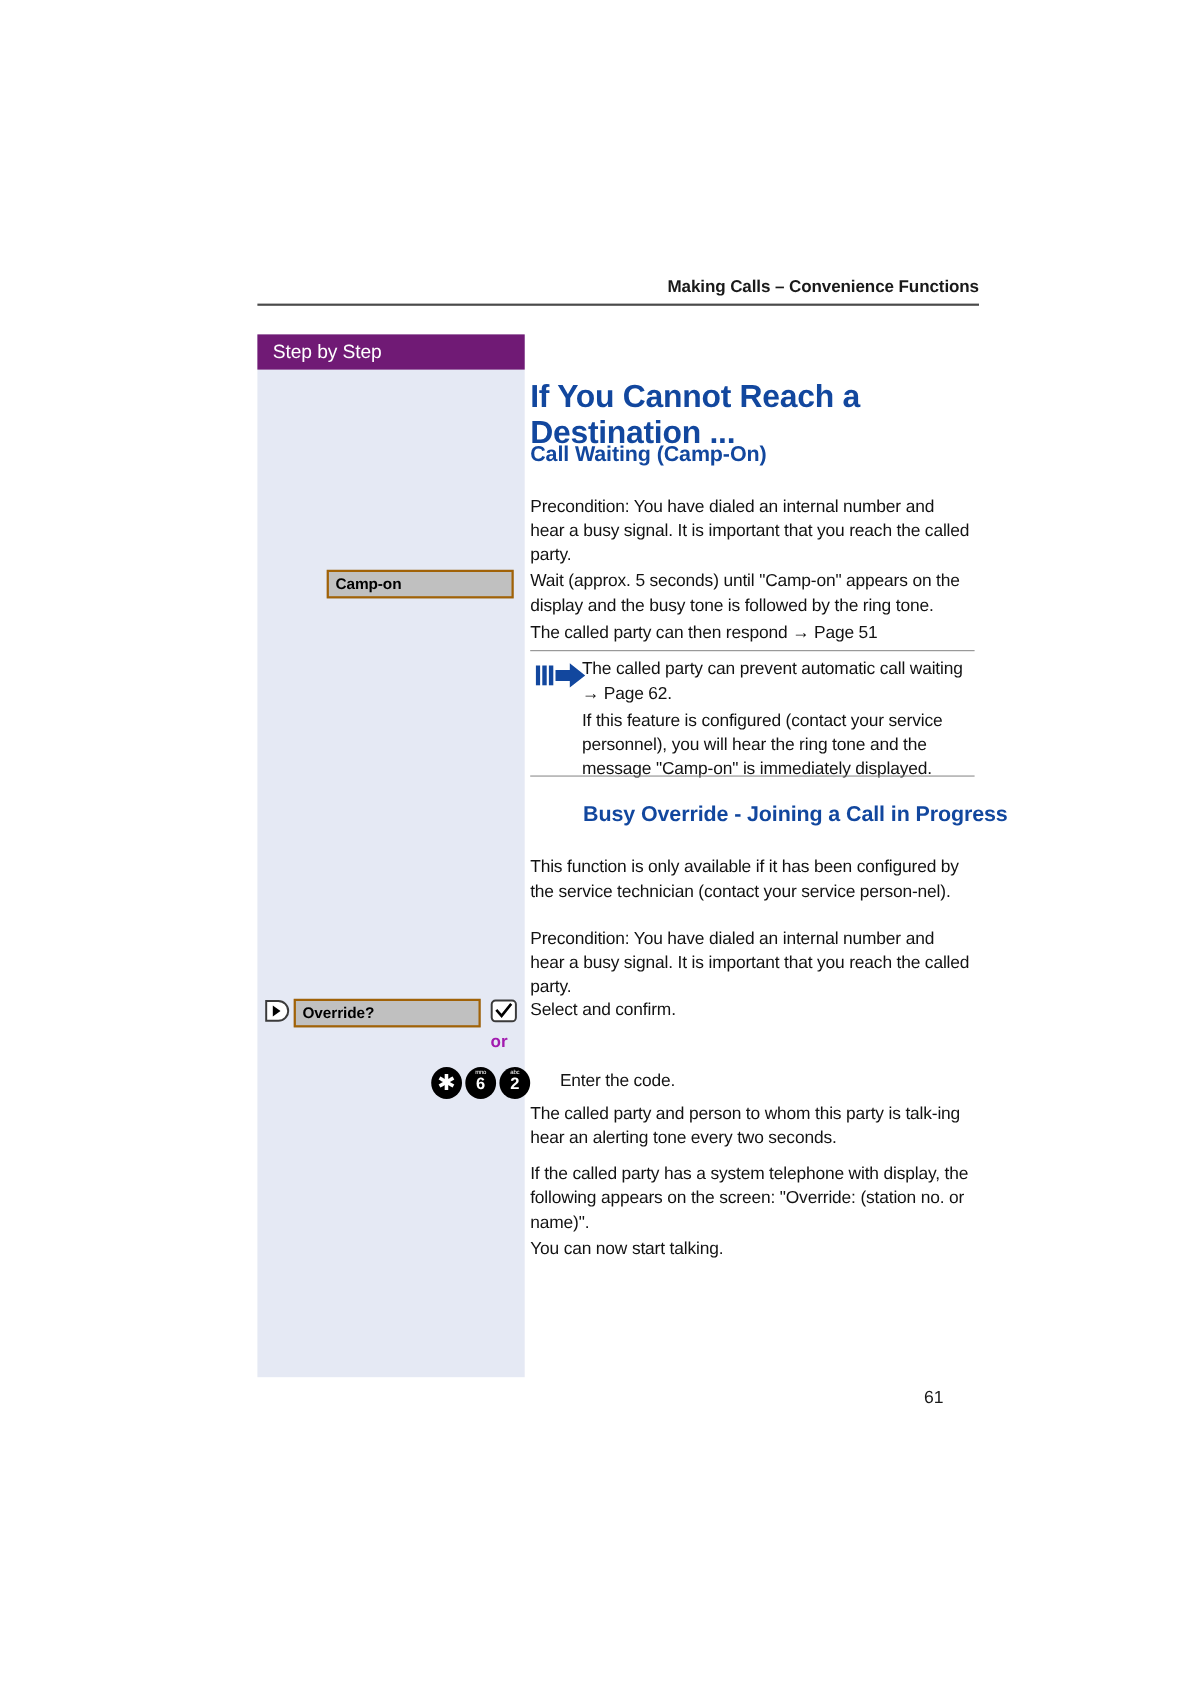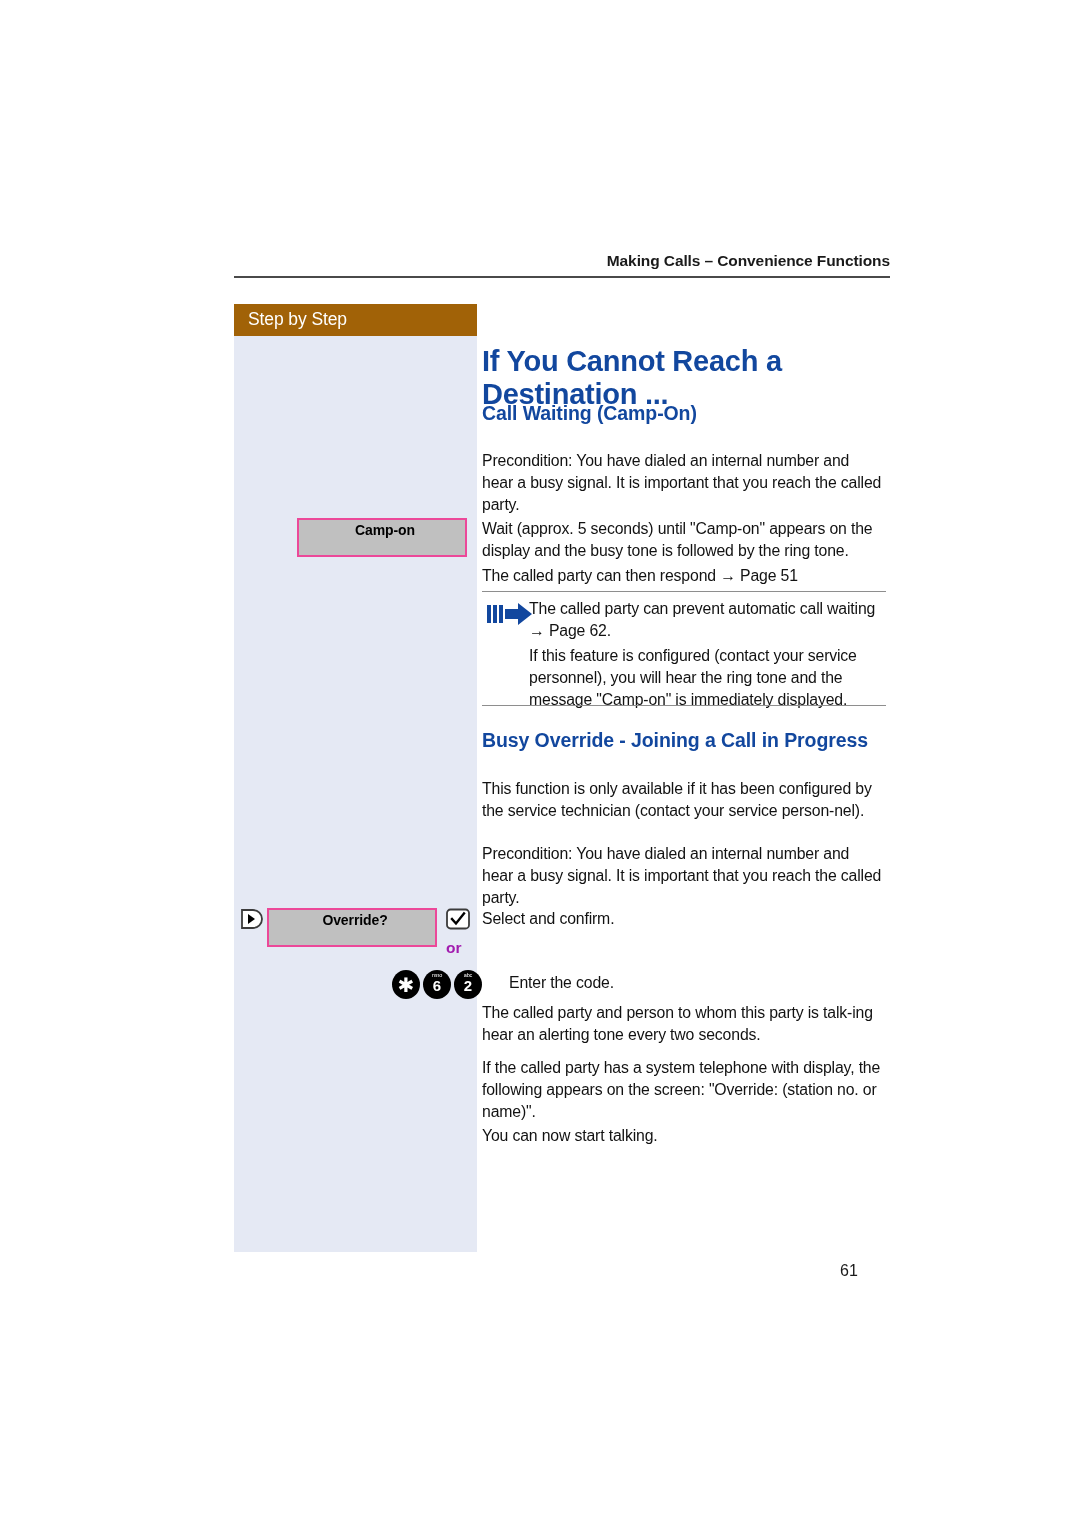--- a/index.html
+++ b/index.html
@@ -53,21 +53,21 @@
     width: 243px;
     height: 948px;
     background: #e5e9f4;
   }
   .sidebar-band {
     position: absolute;
     left: 234px;
     top: 304px;
     width: 243px;
     height: 32px;
-    background: #a16207;
+    background: #701a75;
   }
   .sidebar-band span {
     position: absolute;
     left: 14px;
     top: 5px;
     color: #ffffff;
     font-size: 17.5px;
     letter-spacing: -0.1px;
   }
 
@@ -87,21 +87,21 @@
   h2.subtitle {
     margin: 0;
     position: absolute;
     width: 420px;
     font-size: 19.5px;
     font-weight: bold;
     color: #12479e;
     letter-spacing: -0.1px;
   }
   h2.sub-a { left: 482px; top: 402px; }
-  h2.sub-b { left: 482px; top: 729px; }
+  h2.sub-b { left: 496px; top: 729px; text-align: right; }
 
   p.body {
     margin: 0;
     position: absolute;
     left: 482px;
     width: 400px;
     font-size: 15.8px;
     line-height: 22.2px;
     color: #121212;
     letter-spacing: -0.15px;
@@ -128,29 +128,28 @@
     left: 487px;
     top: 602px;
     width: 48px;
     height: 24px;
   }
 
   
   .disp-box {
     position: absolute;
     background: #c0c0c0;
-    border: 2px solid #ec4899;
+    border: 2px solid #a16207;
     box-sizing: border-box;
-    height: 39px;
+    height: 26px;
     font-size: 14px;
     font-weight: bold;
     color: #000000;
     padding: 2px 0 0 6px;
     letter-spacing: -0.1px;
-    text-align: center;
   }
   .disp-campon { left: 297px; top: 518px; width: 170px; }
   .disp-override { left: 267px; top: 908px; width: 170px; }
 
   .icon-prev {
     position: absolute;
     left: 240px;
     top: 908px;
     width: 24px;
     height: 22px;

